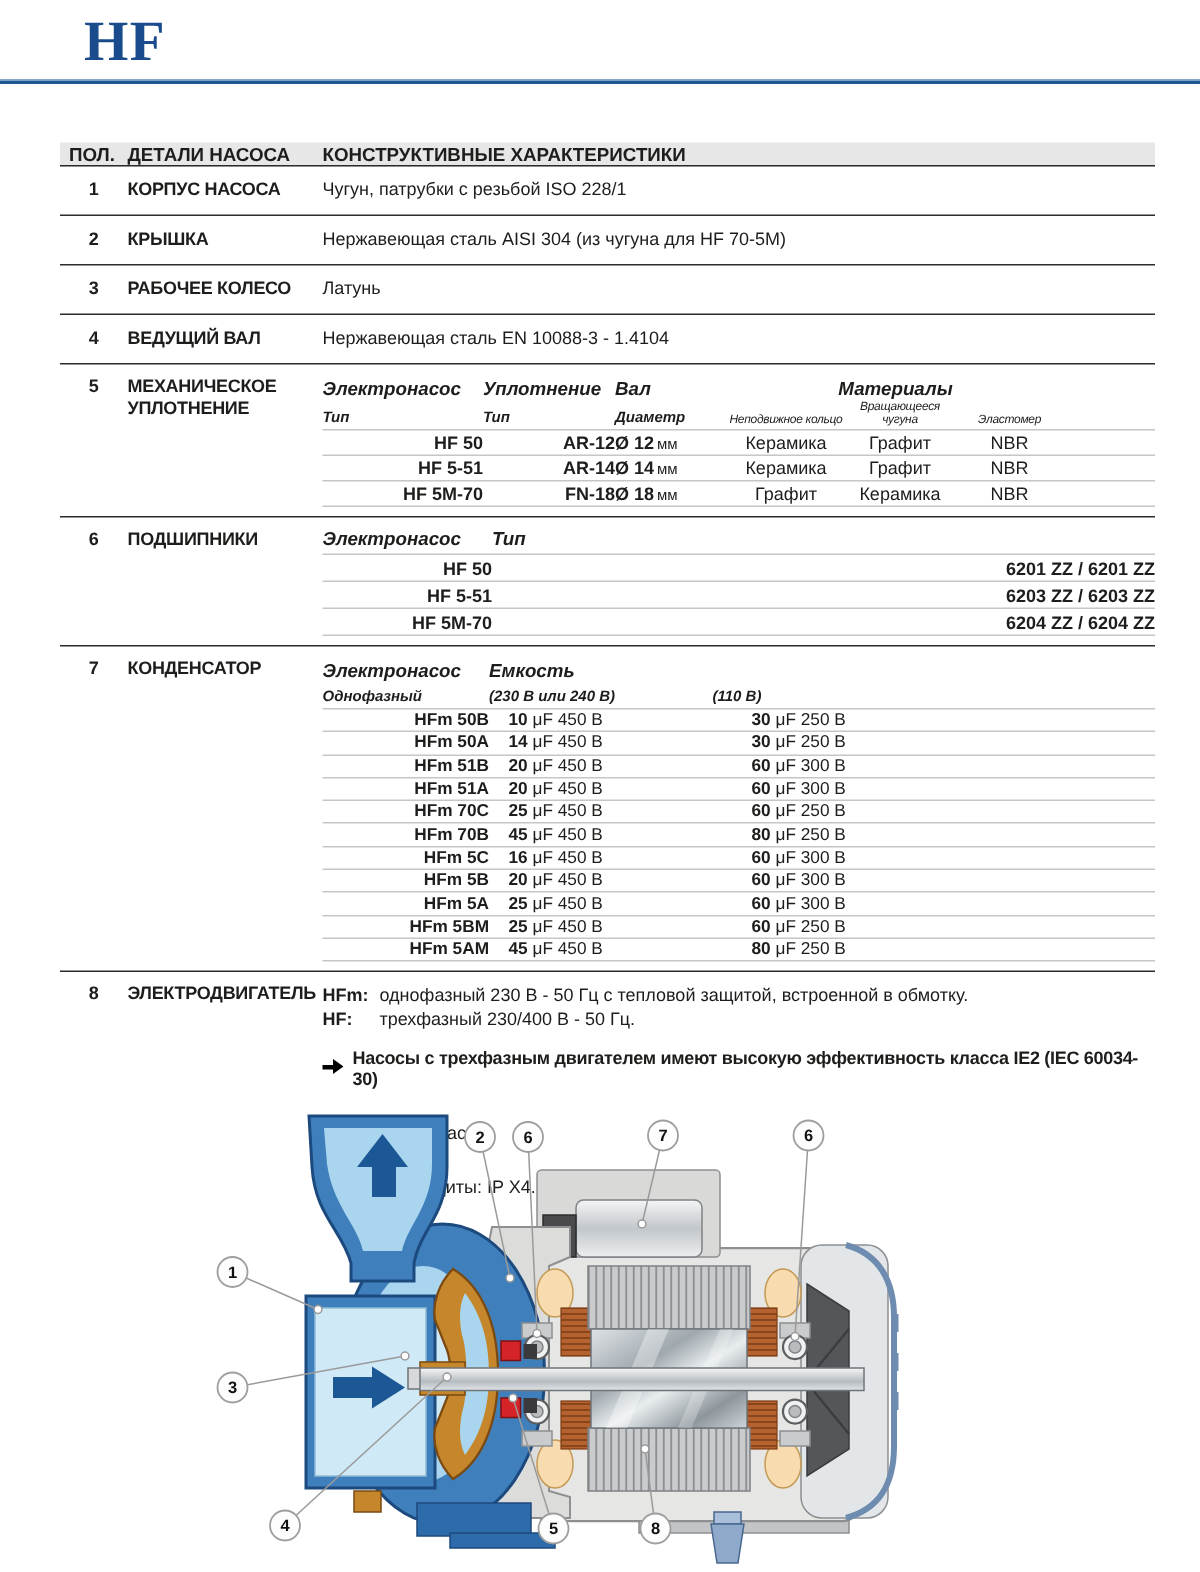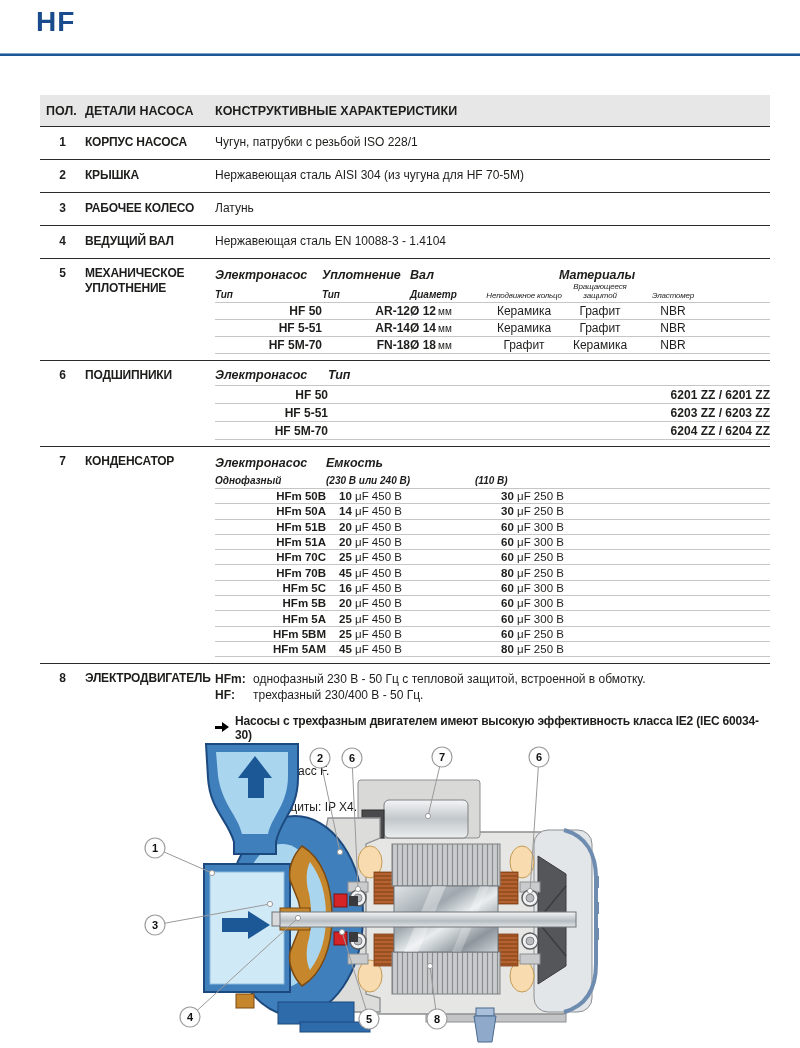--- a/index.html
+++ b/index.html
@@ -2,32 +2,32 @@
 <html style="--accent: #1a4b8c; --rule: #1d5796; --header_bg: #e7e7e7; --pump_blue: #3f7fbc; --pump_blue_light: #a9d6ee; --brass: #c6872c; --copper: #b4622f; --seal_red: #d42427;"><head>
 <meta charset="utf-8">
 <style>
   * { margin:0; padding:0; box-sizing:border-box; }
   html,body { background:#fff; }
   body {
     width:800px; height:1048px; position:relative; overflow:hidden;
     font-family:"Liberation Sans", sans-serif; color:#1d1d1b;
   }
   .hf-title {
-    position:absolute; left:36px; top:6px;
-    font-size:28px; font-weight:bold; color:var(--accent,#1a4b8c); letter-spacing:1px;
+    position:absolute; left:56px; top:6px;
+    font-size:38px; font-weight:bold; color:var(--accent,#1a4b8c); letter-spacing:1px;font-family:Liberation Serif, serif;
   }
   .top-rule {
     position:absolute; left:0; top:53px; width:800px; height:3px;
     background:var(--rule,#1d5796); border-top:1px solid #7fa2c6;
   }
   .content { position:absolute; left:40px; top:95px; width:730px; }
 
   .thead {
     display:grid; grid-template-columns:45px 130px 1fr; align-items:center;
-    background:var(--header_bg,#e7e7e7); height:32px;
+    background:var(--header_bg,#e7e7e7); height:16px;
     font-weight:bold; font-size:12.5px; border-bottom:1px solid #2b2b2b;
   }
   .thead .th-pos { padding-left:6px; }
 
   .row { display:grid; grid-template-columns:45px 130px 1fr; border-bottom:1px solid #2b2b2b; }
   .row.simple { padding:8px 0 9px; font-size:12px; }
   .row.section { padding:7px 0 6px; font-size:12px; }
   .row.last { border-bottom:none; }
   .num { text-align:center; font-weight:bold; font-size:12px; }
   .pname { font-weight:bold; font-size:12px; letter-spacing:-0.2px; line-height:1.25; }
@@ -122,21 +122,21 @@
         <div class="ih">Электронасос</div>
         <div class="ih">Уплотнение</div>
         <div class="ih">Вал</div>
         <div class="mat">Материалы</div>
       </div>
       <div class="sealgrid h2">
         <div class="ihs">Тип</div>
         <div class="ihs">Тип</div>
         <div class="ihs">Диаметр</div>
         <div class="ihxs center">Неподвижное кольцо</div>
-        <div class="ihxs center">Вращающееся защитой</div>
+        <div class="ihxs center">Вращающееся чугуна</div>
         <div class="ihxs center">Эластомер</div>
       </div>
       <div class="sealrows">
 
           <div class="sealgrid drow">
             <div class="b">HF 50</div>
             <div class="b">AR-12</div>
             <div><span class="b">Ø 12</span><span class="unit">мм</span></div>
             <div class="center">Керамика</div>
             <div class="center">Графит</div>

